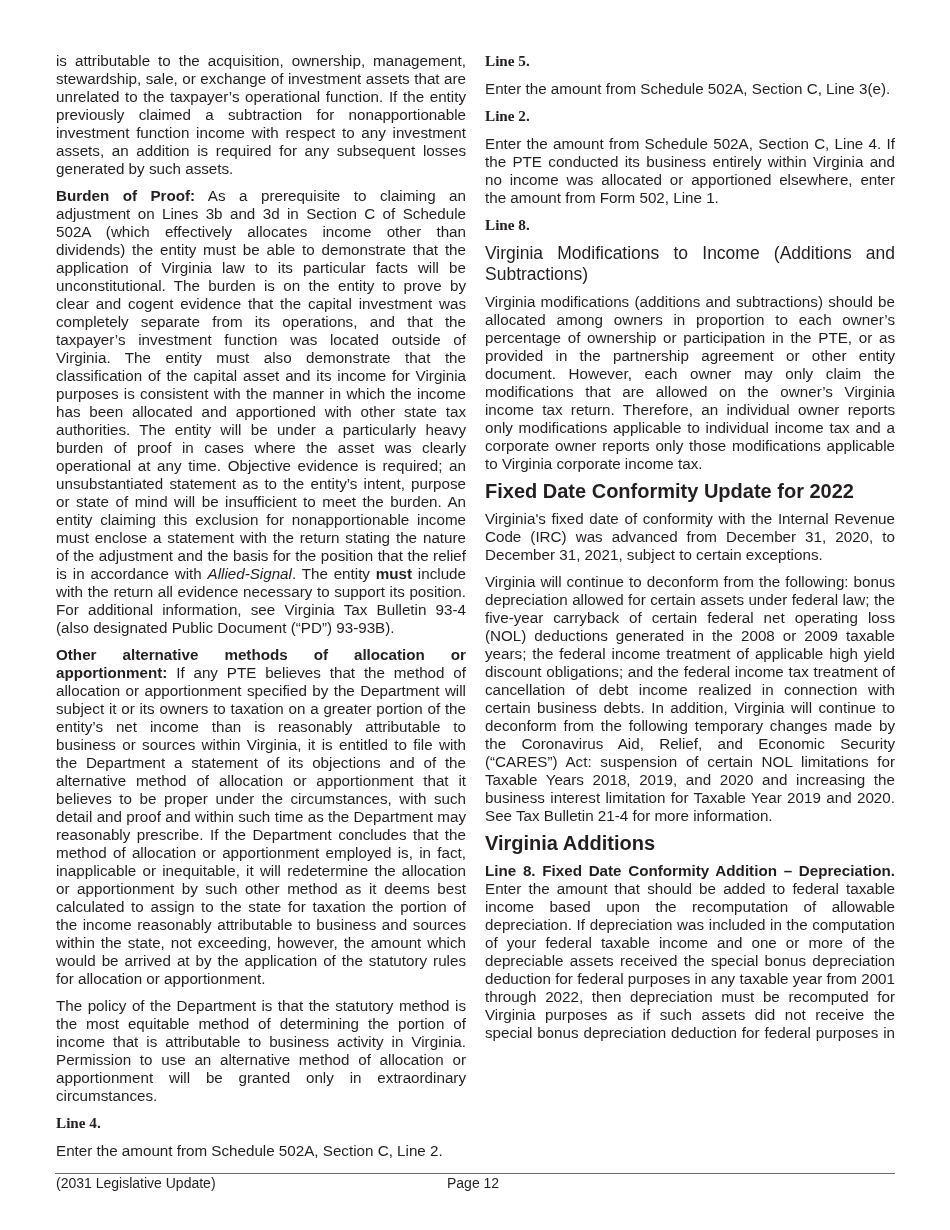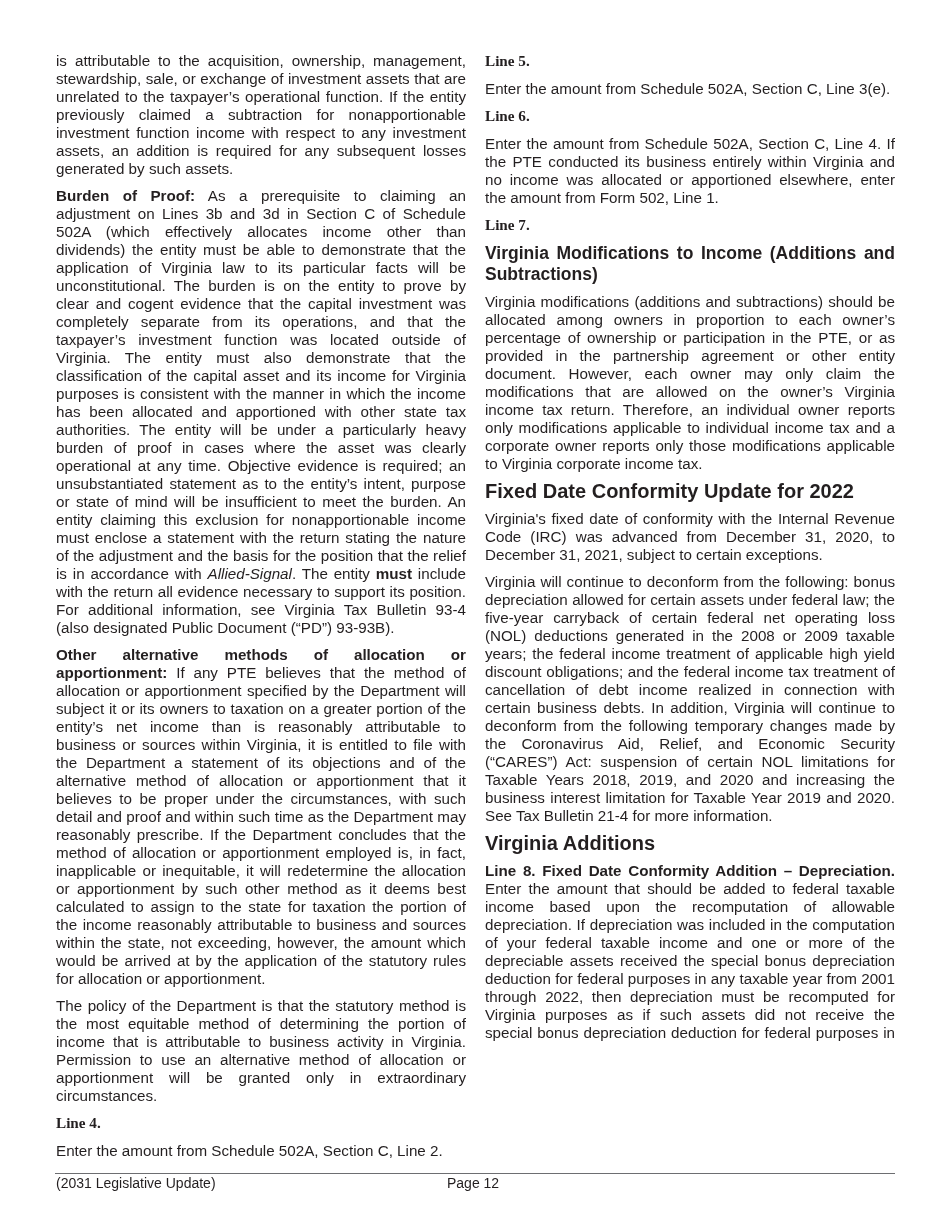--- a/index.html
+++ b/index.html
@@ -4,21 +4,21 @@
 <style>
   html, body { margin: 0; padding: 0; background: #ffffff; }
   body { width: 950px; height: 1230px; position: relative; overflow: hidden;
          font-family: "Liberation Sans", sans-serif; color: #231f20; }
   .page { position: absolute; left: 56px; top: 52px; width: 839px; height: 1120px; }
   .col { position: absolute; top: 0; width: 410px; }
   .col-left { left: 0; }
   .col-right { left: 429px; }
   p { margin: 0 0 9px 0; font-size: 15.2px; line-height: 18px; text-align: justify; }
   .lh { font-weight: bold; font-size: 15.2px; line-height: 18.75px; margin: 0 0 9px 0; font-family: Liberation Serif, serif; }
-  .h2 { font-weight: bold; font-size: 17.5px; line-height: 21px; margin: 0 0 8px 0; text-align: justify; }
+  .h2 { font-weight: normal; font-size: 17.5px; line-height: 21px; margin: 0 0 8px 0; text-align: justify; }
   .h3 { font-weight: bold; font-size: 20px; line-height: 18.75px; margin: 0 0 9px 0; }
   b { font-weight: bold; }
   i { font-style: italic; }
   .just-last { text-align-last: justify; }
   .footer-rule { position: absolute; left: 55px; top: 1173px; width: 840px; height: 0; border-top: 1px solid #6d6e71; }
   .footer-left { position: absolute; left: 56px; top: 1175px; font-size: 14px; line-height: 16px; }
   .footer-center { position: absolute; left: 447px; top: 1175px; font-size: 14px; line-height: 16px; }
 </style>
 </head>
 <body>
@@ -35,24 +35,24 @@
     <p>The policy of the Department is that the statutory method is the most equitable method of determining the portion of income that is attributable to business activity in Virginia. Permission to use an alternative method of allocation or apportionment will be granted only in extraordinary circumstances.</p>
 
     <div class="lh">Line 4.</div>
     <p>Enter the amount from Schedule 502A, Section C, Line 2.</p>
   </div>
 
   <div class="col col-right">
     <div class="lh">Line 5.</div>
     <p>Enter the amount from Schedule 502A, Section C, Line 3(e).</p>
 
-    <div class="lh">Line 6.</div>
+    <div class="lh">Line 2.</div>
     <p>Enter the amount from Schedule 502A, Section C, Line 4. If the PTE conducted its business entirely within Virginia and no income was allocated or apportioned elsewhere, enter the amount from Form 502, Line 1.</p>
 
-    <div class="lh">Line 7.</div>
+    <div class="lh">Line 8.</div>
 
     <div class="h2">Virginia Modifications to Income (Additions and Subtractions)</div>
     <p>Virginia modifications (additions and subtractions) should be allocated among owners in proportion to each owner’s percentage of ownership or participation in the PTE, or as provided in the partnership agreement or other entity document. However, each owner may only claim the modifications that are allowed on the owner’s Virginia income tax return. Therefore, an individual owner reports only modifications applicable to individual income tax and a corporate owner reports only those modifications applicable to Virginia corporate income tax.</p>
 
     <div class="h3">Fixed Date Conformity Update for 2022</div>
     <p>Virginia's fixed date of conformity with the Internal Revenue Code (IRC) was advanced from December 31, 2020, to December 31, 2021, subject to certain exceptions.</p>
     <p>Virginia will continue to deconform from the following: bonus depreciation allowed for certain assets under federal law; the five-year carryback of certain federal net operating loss (NOL) deductions generated in the 2008 or 2009 taxable years; the federal income treatment of applicable high yield discount obligations; and the federal income tax treatment of cancellation of debt income realized in connection with certain business debts. In addition, Virginia will continue to deconform from the following temporary changes made by the Coronavirus Aid, Relief, and Economic Security (“CARES”) Act: suspension of certain NOL limitations for Taxable Years 2018, 2019, and 2020 and increasing the business interest limitation for Taxable Year 2019 and 2020. See Tax Bulletin 21-4 for more information.</p>
 
     <div class="h3">Virginia Additions</div>
 

